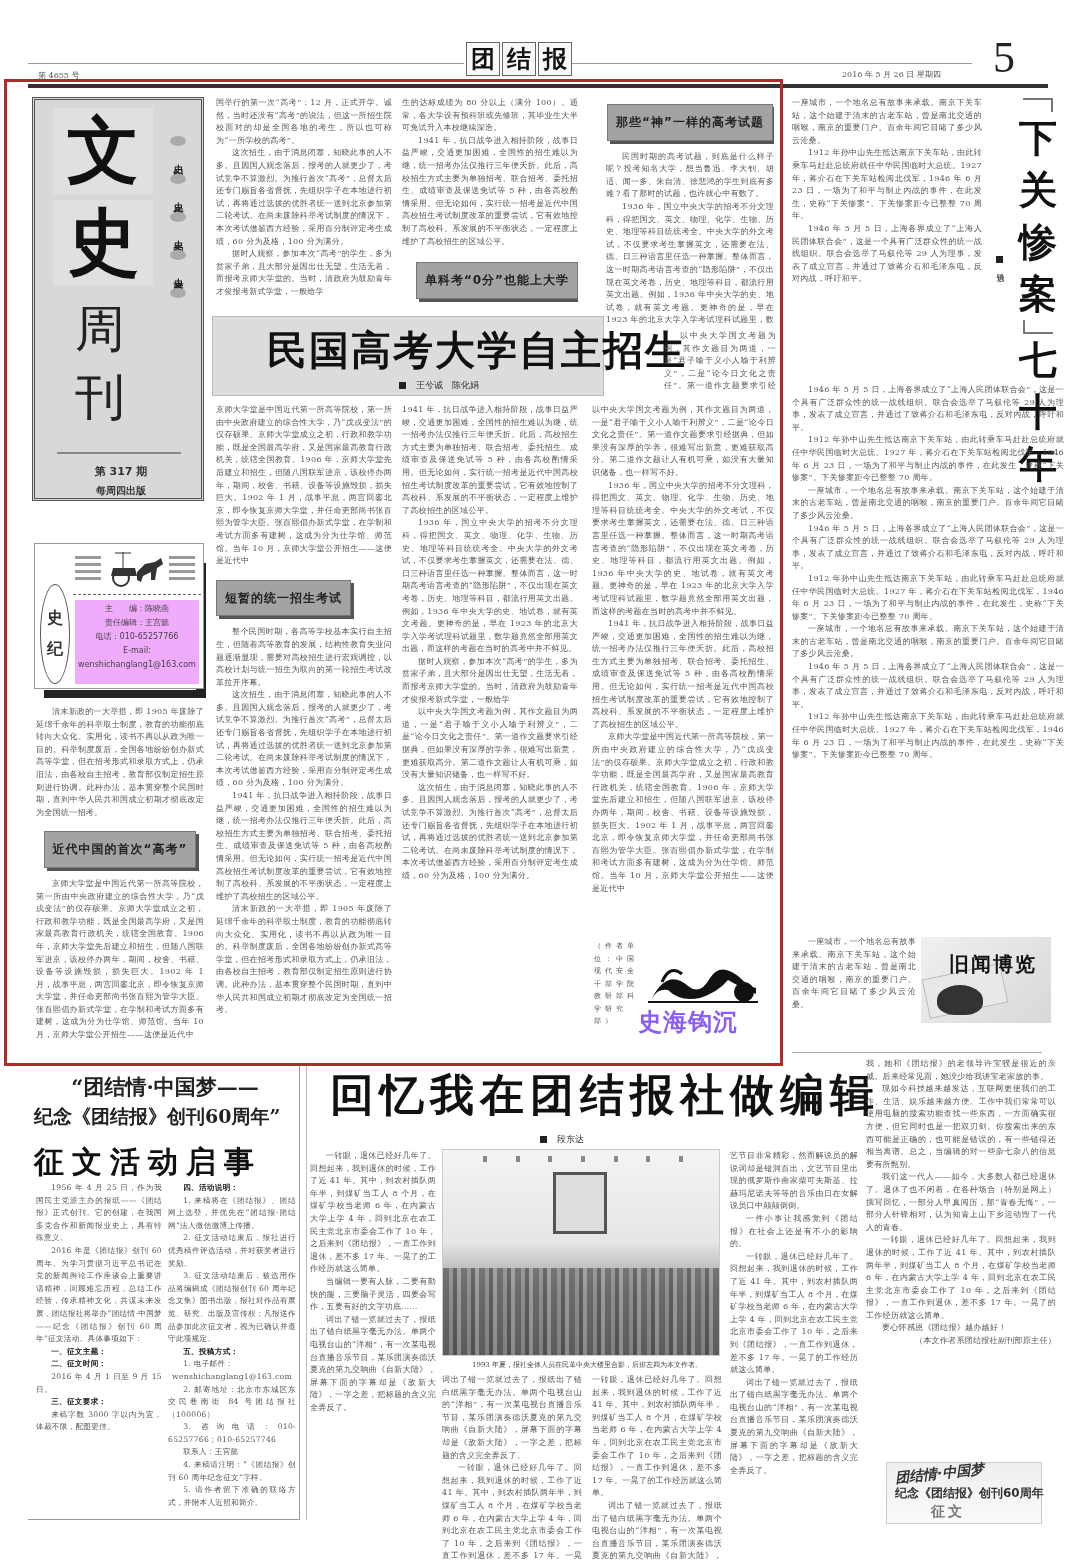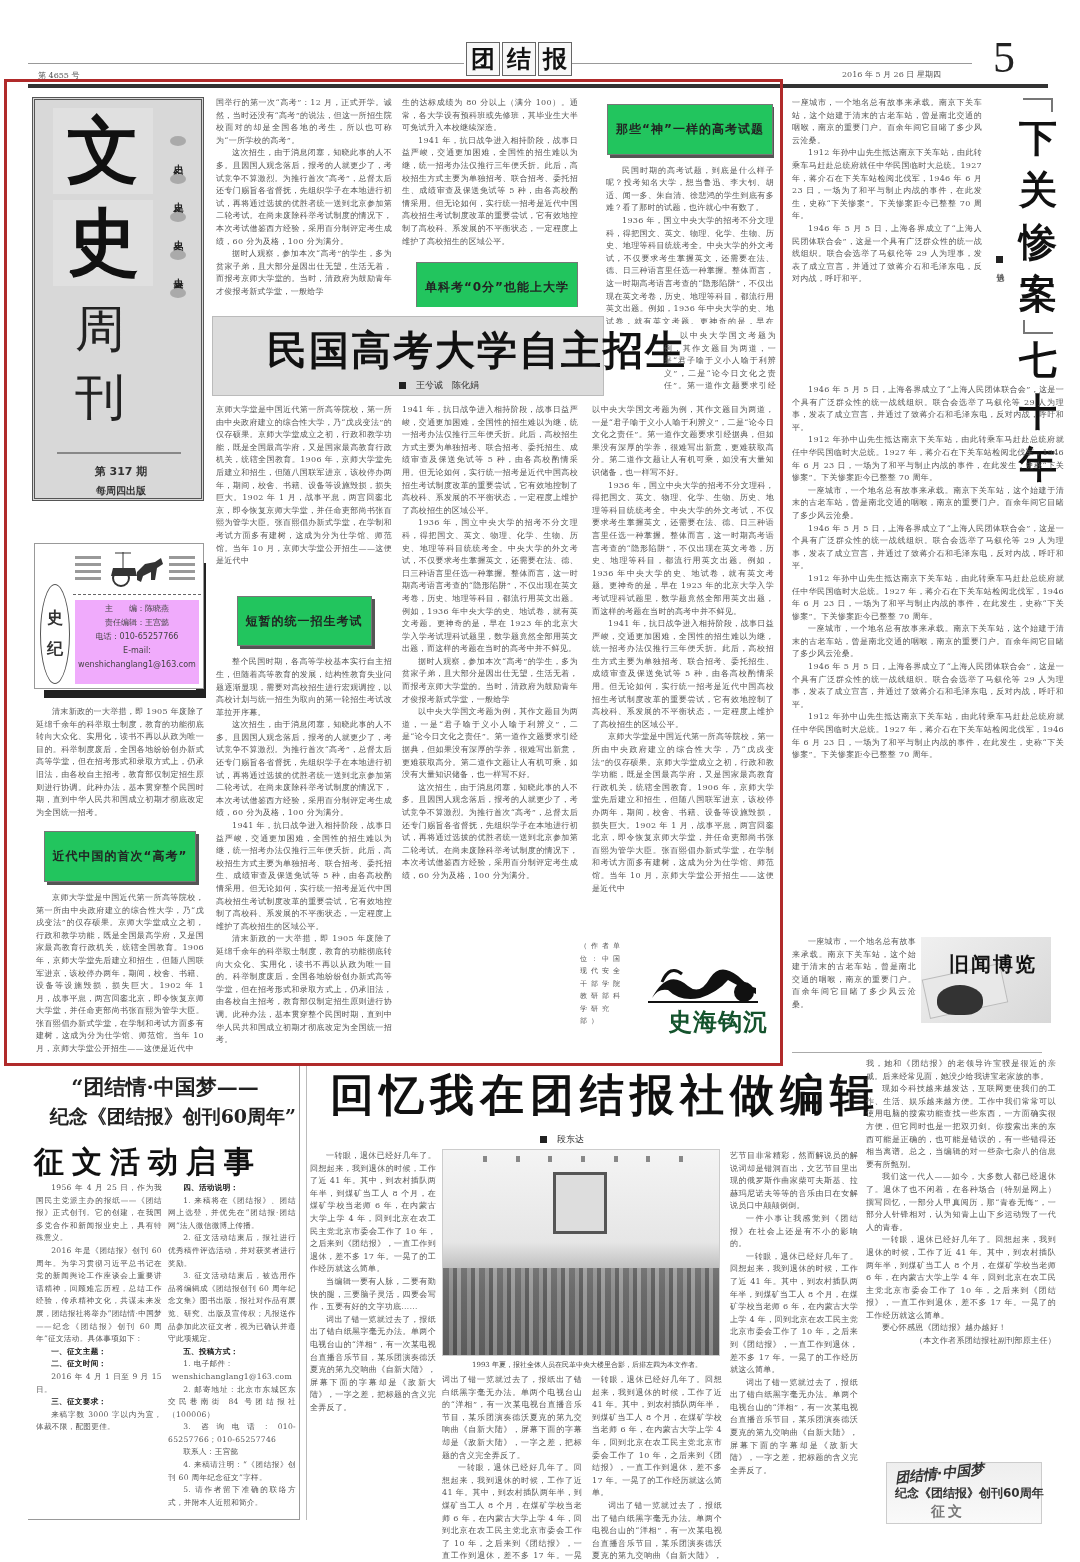--- a/index.html
+++ b/index.html
@@ -35,33 +35,33 @@
   .editor-shadow { position: absolute; left: 196px; top: 563px; width: 10px; height: 130px; background: #222; }
   .editor-shadow-b { position: absolute; left: 44px; top: 690px; width: 162px; height: 8px; background: #222; }
   .editor-oval { position: absolute; left: 5px; top: 40px; width: 30px; height: 100px; border: 1px solid #555; border-radius: 50%; display: flex; flex-direction: column; align-items: center; justify-content: center; gap: 10px; font-size: 16px; font-weight: bold; }
   .chariot { position: absolute; left: 40px; top: 6px; width: 120px; height: 38px; display: flex; align-items: center; justify-content: center; }
   .editor-dash { position: absolute; left: 38px; top: 50px; width: 128px; border-top: 1px dashed #666; }
   .editor-info { position: absolute; left: 40px; top: 56px; width: 124px; height: 84px; background: #f0abfc; font-size: 8px; text-align: center; line-height: 14px; color: #444; font-family: "DejaVu Sans", sans-serif; padding-top: 2px; }
 
   
   .col { position: absolute; font-size: 8px; line-height: 12.6px; color: #555; text-align: justify; overflow: hidden; letter-spacing: 0.3px; }
   .col p { text-indent: 2em; }
-  .sub-head { display: inline-block; border: 1px solid #777; background: #22c55e; box-shadow: 3px 3px 0 #555; padding: 18px 8px; font-size: 12px; font-weight: bold; color: #222; font-family: "DejaVu Sans", sans-serif; letter-spacing: 1px; }
+  .sub-head { display: inline-block; border: 1px solid #777; background: #a3a3a3; box-shadow: 3px 3px 0 #555; padding: 11px 8px; font-size: 12px; font-weight: bold; color: #222; font-family: "DejaVu Sans", sans-serif; letter-spacing: 1px; }
 
   
   .banner { position: absolute; left: 212px; top: 316px; width: 392px; height: 80px; background: #dcdcdc; border: 1px solid #bbb; }
   .banner-title { position: absolute; left: 14px; top: 6px; font-size: 40px; font-weight: bold; color: #111; font-family: "DejaVu Sans", sans-serif; letter-spacing: 2px; white-space: nowrap; margin-left: 40px; }
   .banner-author { position: absolute; left: 186px; top: 62px; font-size: 9px; color: #333; font-family: "DejaVu Sans", sans-serif; }
   .sq { display: inline-block; width: 7px; height: 7px; background: #222; margin-right: 10px; vertical-align: middle; }
 
   
   .hist-logo { position: absolute; left: 638px; top: 958px; width: 130px; height: 90px; }
   .hist-logo .waves { position: absolute; left: 10px; top: 0; width: 110px; height: 46px; }
-  .hist-logo .txt { position: absolute; left: 0; top: 48px; width: 130px; text-align: right; font-size: 24px; font-weight: bold; color: #14532d; font-family: "DejaVu Sans", sans-serif; letter-spacing: 1px; }
-  .affil { position: absolute; left: 580px; top: 940px; width: 44px; font-size: 7px; line-height: 12.5px; color: #555; letter-spacing: 4px; }
+  .hist-logo .txt { position: absolute; left: 0; top: 48px; width: 130px; text-align: left; font-size: 24px; font-weight: bold; color: #8b5cf6; font-family: "DejaVu Sans", sans-serif; letter-spacing: 1px; }
+  .affil { position: absolute; left: 594px; top: 940px; width: 44px; font-size: 7px; line-height: 12.5px; color: #555; letter-spacing: 4px; }
 
   
   .vtitle { position: absolute; left: 1010px; top: 98px; width: 56px; display: flex; flex-direction: column; align-items: center; }
   .vtitle .q { width: 30px; height: 14px; border: 2px solid #777; }
   .vtitle .q.open { border-left: none; border-bottom: none; }
   .vtitle .q.close { border-right: none; border-top: none; }
   .vtitle .ch { font-size: 38px; font-weight: bold; color: #111; line-height: 52px; font-family: "DejaVu Serif", serif; }
   .vtitle-author { position: absolute; left: 993px; top: 256px; width: 12px; font-size: 8px; color: #444; display: flex; flex-direction: column; align-items: center; gap: 4px; }
   .vtitle-author .sq { margin: 0; }
 
@@ -69,21 +69,21 @@
   .oldnews { position: absolute; left: 921px; top: 937px; width: 130px; height: 86px; background: linear-gradient(135deg, #f0f0f0, #d8d8d8); overflow: hidden; }
   .oldnews .t { position: absolute; left: 28px; top: 14px; font-size: 20px; font-weight: bold; color: #111; letter-spacing: 2px; font-family: "DejaVu Sans", sans-serif; }
   .oldnews .pot { position: absolute; left: 16px; top: 48px; width: 46px; height: 30px; background: #333; border-radius: 50% 50% 40% 40%; }
   .oldnews .paper { position: absolute; left: 4px; top: 34px; width: 80px; height: 40px; background: #e8e8e8; transform: rotate(-12deg); border: 1px solid #bbb; }
 
   .divider-h { position: absolute; height: 1px; background: #aaa; }
   .divider-v { position: absolute; width: 1px; background: #bbb; }
 
   
   .notice-title1 { position: absolute; left: 34px; top: 1073px; width: 262px; text-align: center; font-size: 21px; font-weight: bold; color: #222; font-family: "DejaVu Serif", serif; white-space: nowrap; }
-  .notice-title2 { position: absolute; left: 34px; top: 1104px; width: 262px; text-align: right; font-size: 19px; font-weight: bold; color: #222; font-family: "DejaVu Serif", serif; white-space: nowrap; }
+  .notice-title2 { position: absolute; left: 34px; top: 1104px; width: 262px; text-align: left; font-size: 19px; font-weight: bold; color: #222; font-family: "DejaVu Serif", serif; white-space: nowrap; }
   .notice-title3 { position: absolute; left: 34px; top: 1142px; width: 262px; text-align: left; font-size: 30px; font-weight: bold; color: #111; font-family: "DejaVu Serif", serif; letter-spacing: 8px; }
   .notice-box { position: absolute; left: 28px; top: 1066px; width: 272px; height: 454px; border-right: 1px solid #999; border-bottom: 1px solid #999; }
   .col .hd { font-weight: bold; color: #222; text-indent: 2em; }
 
   
   .art-title { position: absolute; left: 330px; top: 1066px; width: 530px; text-align: center; font-size: 44px; font-weight: bold; color: #111; font-family: "DejaVu Serif", serif; letter-spacing: 6px; white-space: nowrap; }
   .art-author { position: absolute; left: 540px; top: 1133px; font-size: 9px; color: #333; font-family: "DejaVu Sans", sans-serif; }
   .photo { position: absolute; left: 442px; top: 1149px; width: 278px; height: 207px; background: linear-gradient(#f4f4f4 0%, #e6e6e6 45%, #9a9a9a 70%, #6a6a6a 100%); border: 1px solid #ccc; overflow: hidden; }
   .photo .frame { position: absolute; left: 110px; top: 22px; width: 54px; height: 62px; border: 3px solid #555; background: #ddd; }
   .photo .lights { position: absolute; left: 40px; top: 6px; width: 200px; height: 6px; display: flex; justify-content: space-between; }
@@ -200,21 +200,21 @@
   <div class="banner-title">民国高考大学自主招生</div>
   <div class="banner-author"><span class="sq"></span><span>王兮诚　陈化娟</span></div>
 </div>
 
 <div class="col" style="left:664px; top:330px; width:112px; height:60px;">
   <p>以中央大学国文考题为例，其作文题目为两道，一是“君子喻于义小人喻于利辨义”，二是“论今日文化之责任”。第一道作文题要求引经据典，但如果没有深厚的学养，很难写出新意，更难获取高分。第二道作文题让人有机可乘，如没有大量知识储备，也一样写不好。</p>
 </div>
 
 <div class="col" style="left:216px; top:404px; width:176px; height:656px;">
   <p style="text-indent:0">京师大学堂是中国近代第一所高等院校，第一所由中央政府建立的综合性大学，乃“戊戌变法”的仅存硕果。京师大学堂成立之初，行政和教学功能，既是全国最高学府，又是国家最高教育行政机关，统辖全国教育。1906 年，京师大学堂先后建立和招生，但随八国联军进京，该校停办两年，期间，校舍、书籍、设备等设施毁损，损失巨大。1902 年 1 月，战事平息，两宫回銮北京，即令恢复京师大学堂，并任命吏部尚书张百熙为管学大臣。张百熙倡办新式学堂，在学制和考试方面多有建树，这成为分为仕学馆、师范馆。当年 10 月，京师大学堂公开招生——这便是近代中</p>
-  <div style="text-align:center; margin:28px 0 10px;"><span class="sub-head">短暂的统一招生考试</span></div>
+  <div style="margin:12px 0 10px;"><span class="sub-head">短暂的统一招生考试</span></div>
   <p>整个民国时期，各高等学校基本实行自主招生，但随着高等教育的发展，结构性教育失业问题逐渐显现，需要对高校招生进行宏观调控，以高校计划与统一招生为取向的第一轮招生考试改革拉开序幕。</p>
   <p>这次招生，由于消息闭塞，知晓此事的人不多。且因国人观念落后，报考的人就更少了，考试竞争不算激烈。为推行首次“高考”，总督太后还专门赐旨各省督抚，先组织学子在本地进行初试，再将通过选拔的优胜者统一送到北京参加第二轮考试。在尚未废除科举考试制度的情况下，本次考试借鉴西方经验，采用百分制评定考生成绩，60 分为及格，100 分为满分。</p>
   <p>1941 年，抗日战争进入相持阶段，战事日益严峻，交通更加困难，全国性的招生难以为继，统一招考办法仅推行三年便夭折。此后，高校招生方式主要为单独招考、联合招考、委托招生、成绩审查及保送免试等 5 种，由各高校酌情采用。但无论如何，实行统一招考是近代中国高校招生考试制度改革的重要尝试，它有效地控制了高校科、系发展的不平衡状态，一定程度上维护了高校招生的区域公平。</p>
   <p>清末新政的一大举措，即 1905 年废除了延绵千余年的科举取士制度，教育的功能彻底转向大众化、实用化，读书不再以从政为唯一目的。科举制度废后，全国各地纷纷创办新式高等学堂，但在招考形式和录取方式上，仍承旧法，由各校自主招考，教育部仅制定招生原则进行协调。此种办法，基本贯穿整个民国时期，直到中华人民共和国成立初期才彻底改定为全国统一招考。</p>
 </div>
 
 <div class="col" style="left:402px; top:404px; width:176px; height:656px;">
   <p style="text-indent:0">1941 年，抗日战争进入相持阶段，战事日益严峻，交通更加困难，全国性的招生难以为继，统一招考办法仅推行三年便夭折。此后，高校招生方式主要为单独招考、联合招考、委托招生、成绩审查及保送免试等 5 种，由各高校酌情采用。但无论如何，实行统一招考是近代中国高校招生考试制度改革的重要尝试，它有效地控制了高校科、系发展的不平衡状态，一定程度上维护了高校招生的区域公平。</p>
   <p>1936 年，国立中央大学的招考不分文理科，得把国文、英文、物理、化学、生物、历史、地理等科目统统考全。中央大学的外文考试，不仅要求考生掌握英文，还需要在法、德、日三种语言里任选一种掌握。整体而言，这一时期高考语言考查的“隐形陷阱”，不仅出现在英文考卷，历史、地理等科目，都流行用英文出题。例如，1936 年中央大学的史、地试卷，就有英文考题。更神奇的是，早在 1923 年的北京大学入学考试理科试题里，数学题竟然全部用英文出题，而这样的考题在当时的高考中并不鲜见。</p>
   <p>据时人观察，参加本次“高考”的学生，多为贫家子弟，且大部分是因出仕无望，生活无着，而报考京师大学堂的。当时，清政府为鼓励青年才俊报考新式学堂，一般给学</p>

